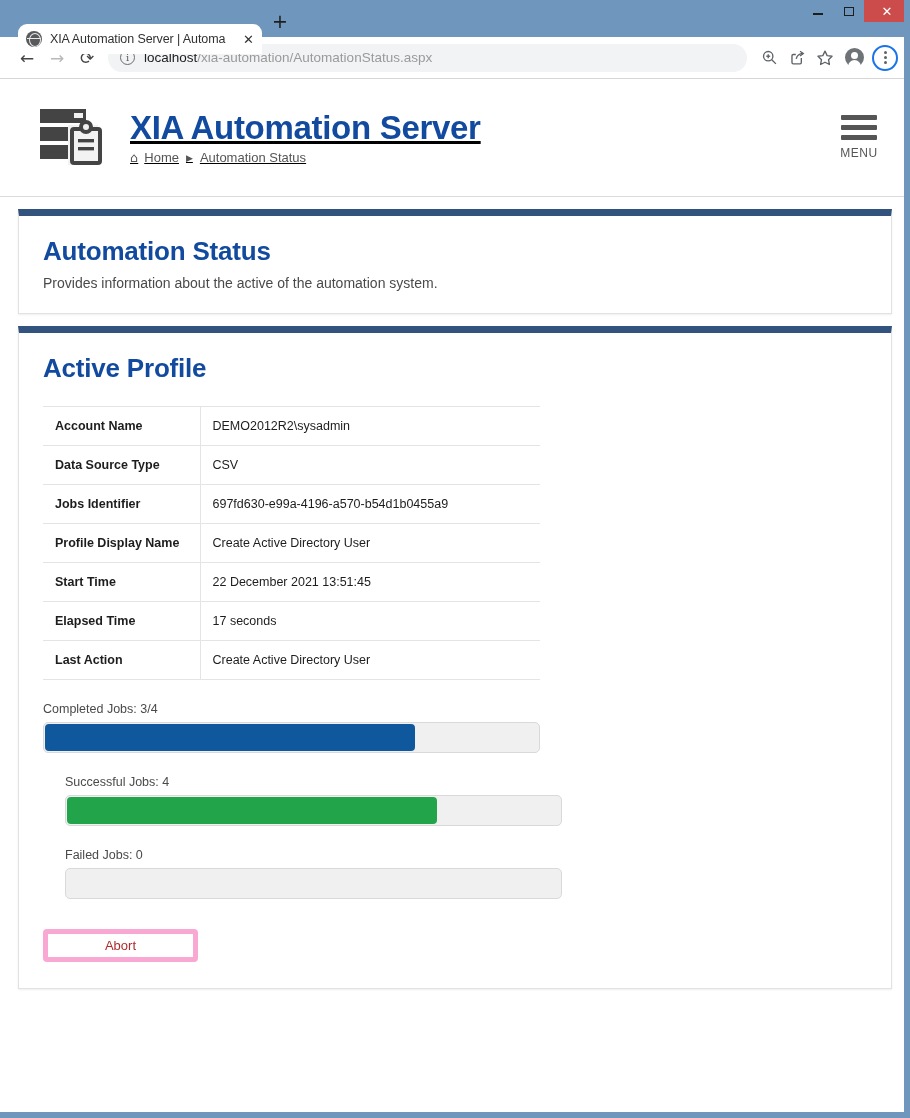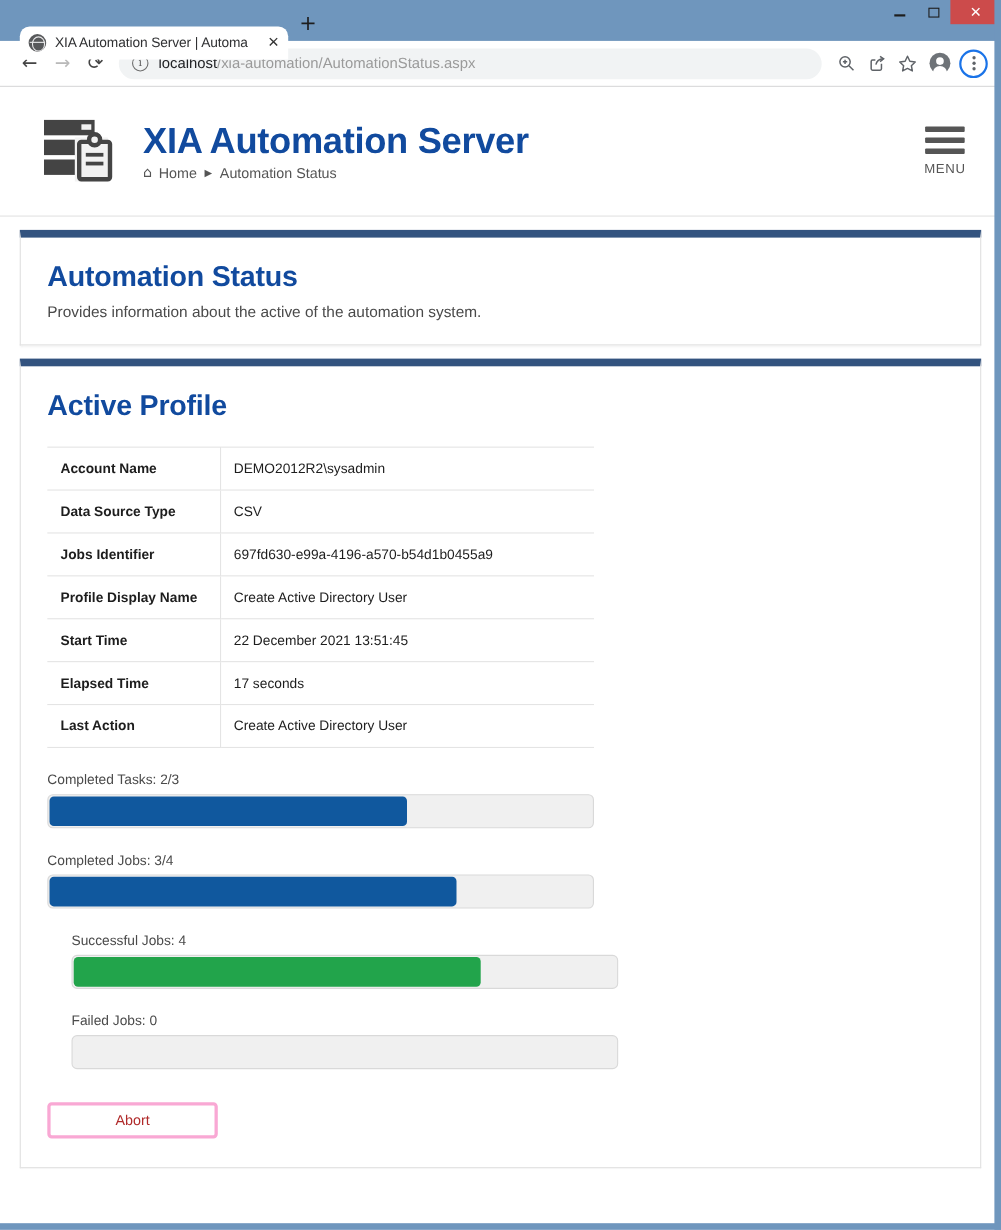--- a/index.html
+++ b/index.html
@@ -132,21 +132,21 @@
     flex: 1; background: #ffffff; overflow: hidden; position: relative;
   }
 
   
   #site-header {
     height: 118px; background: #ffffff;
     border-bottom: 1px solid #dcdcdc;
     display: flex; align-items: center; padding: 0 24px 0 38px;
   }
   #brand-logo { width: 76px; height: 70px; flex: none; margin-right: 16px; }
-  #brand-text { flex: 1; }
+  #brand-text { flex: 1; text-decoration: underline; }
   #app-title {
     font-size: 33px; color: #114a9e; font-weight: bold;
     letter-spacing: -0.3px; line-height: 1.1; margin-bottom: 4px;
   }
   #breadcrumb { display: flex; align-items: center; font-size: 13px; color: #555; }
   #breadcrumb .home-icon {
     margin-right: 6px; color: #555; font-size: 13px;
     font-family: "DejaVu Sans", sans-serif;
   }
   #breadcrumb a { color: #555; text-decoration: none; }
@@ -211,21 +211,21 @@
   }
   .progress-track.w-main { width: 497px; }
   .progress-track.w-nested { width: 497px; }
   .progress-fill { height: 100%; border-radius: 4px; }
   .progress-fill.blue { background: #10589e; }
   .progress-fill.green { background: #22a44b; }
 
   
   #abort-button {
     margin-top: 30px; width: 155px; height: 33px;
-    background: #ffffff; border: 3px solid #f9a8d4; border-radius: 4px;
+    background: #ffffff; border: 5px solid #f9a8d4; border-radius: 4px;
     color: #b02a2a; font-size: 13px; cursor: pointer;
     font-family: "Liberation Sans", sans-serif;
     display: flex; align-items: center; justify-content: center;
   }
 
   
   #right-frame {
     position: absolute; right: 0; top: 0; bottom: 0; width: 6px; background: #6f96bd;
   }
   #bottom-frame {
@@ -370,26 +370,20 @@
                 <td>17 seconds</td>
               </tr>
               <tr>
                 <th>Last Action</th>
                 <td>Create Active Directory User</td>
               </tr>
             </tbody>
         </table>
 
         <div id="progress-container">
-            <div class="progress-block">
-              <div class="progress-label">Completed Tasks: 2/3</div>
-              <div class="progress-track w-main">
-                <div class="progress-fill blue" style="width: 66%;"></div>
-              </div>
-            </div>
             <div class="progress-block">
               <div class="progress-label">Completed Jobs: 3/4</div>
               <div class="progress-track w-main">
                 <div class="progress-fill blue" style="width: 75%;"></div>
               </div>
             </div>
             <div class="progress-block nested">
               <div class="progress-label">Successful Jobs: 4</div>
               <div class="progress-track w-nested">
                 <div class="progress-fill green" style="width: 75%;"></div>

